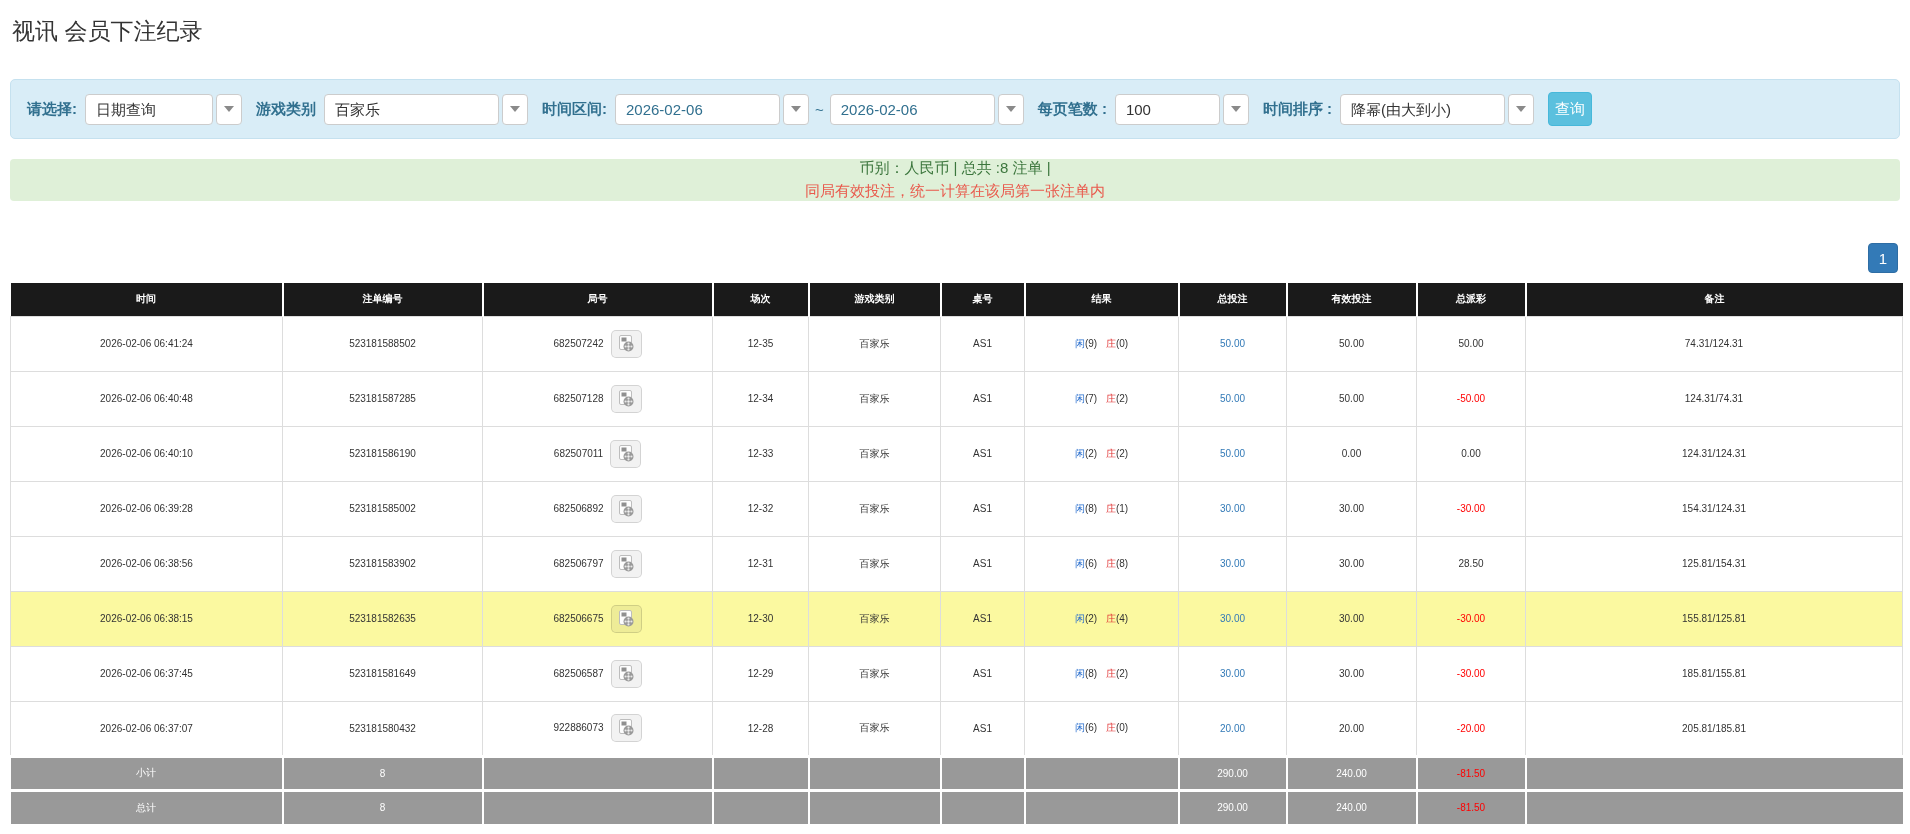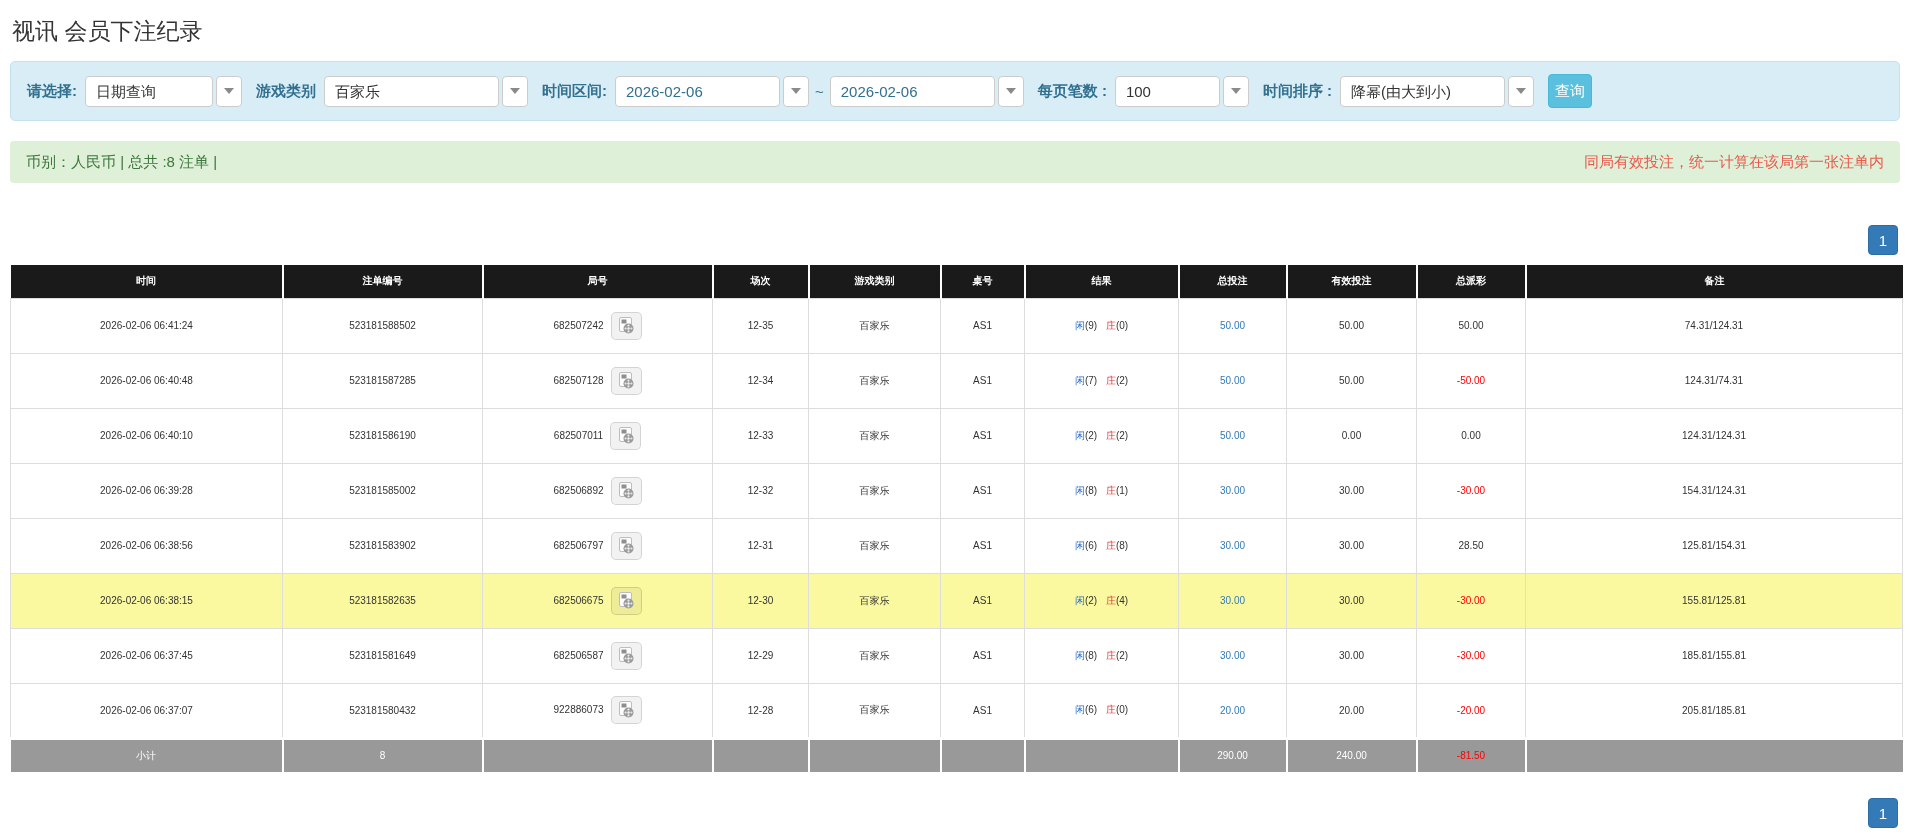--- a/index.html
+++ b/index.html
@@ -8,21 +8,21 @@
     width: 1910px; height: 834px; overflow: hidden;
     font-family: "Liberation Sans", "DejaVu Sans", sans-serif;
     color: #333;
   }
   .page-title {
     margin: 16px 0 0 12px;
     font-size: 23px; font-weight: 400; color: #333;
   }
   
   .filter-panel {
-    margin: 14px 10px 0 10px; height: 60px;
+    margin: 32px 10px 0 10px; height: 60px;
     background: var(--panel-blue, #d9edf7);
     border: 1px solid #c5e1ef; border-radius: 5px;
     padding: 0 12px; display: flex; align-items: center;
   }
   .f-label {
     color: var(--label-blue, #31708f); font-weight: bold; font-size: 15px;
     white-space: nowrap; margin: 0 8px 0 14px;
   }
   .f-label:first-child { margin-left: 4px; }
   .combo { display: inline-flex; }
@@ -47,20 +47,21 @@
     background: var(--button-blue, #5bc0de); color: #fff;
     border: 1px solid #46b8da; border-radius: 4px;
     font-size: 15px; font-family: inherit; cursor: pointer;
   }
   
   .summary-bar {
     margin: 20px 10px 0 10px; height: 42px;
     background: var(--success-green, #dff0d8); border-radius: 4px;
     padding: 0 16px; display: flex; align-items: center; justify-content: space-between;
     font-size: 15px;
+    flex-direction: column;
   }
   .summary-left { color: var(--green-text, #3c763d); }
   .summary-right { color: var(--notice-red, #e9594c); }
   
   .pagination-top { margin: 42px 12px 10px 0; display: flex; justify-content: flex-end; }
   .page-btn {
     min-width: 30px; height: 30px; padding: 0 6px;
     background: var(--accent-blue, #337ab7); color: #fff;
     border: 1px solid #2e6da4; border-radius: 4px;
     font-size: 15px; font-family: inherit; cursor: pointer;
@@ -437,18 +438,31 @@
       <td></td>
       <td></td>
       <td></td>
       <td></td>
       <td></td>
       <td>290.00</td>
       <td>240.00</td>
       <td class="neg">-81.50</td>
       <td></td>
     </tr>
+    <tr class="sumrow">
+      <td>总计</td>
+      <td>8</td>
+      <td></td>
+      <td></td>
+      <td></td>
+      <td></td>
+      <td></td>
+      <td>290.00</td>
+      <td>240.00</td>
+      <td class="neg">-81.50</td>
+      <td></td>
+    </tr>
   </tfoot>
 </table>
 
 <div class="pagination-bottom">
   <button class="page-btn">1</button>
 </div>
 
 </body></html>

